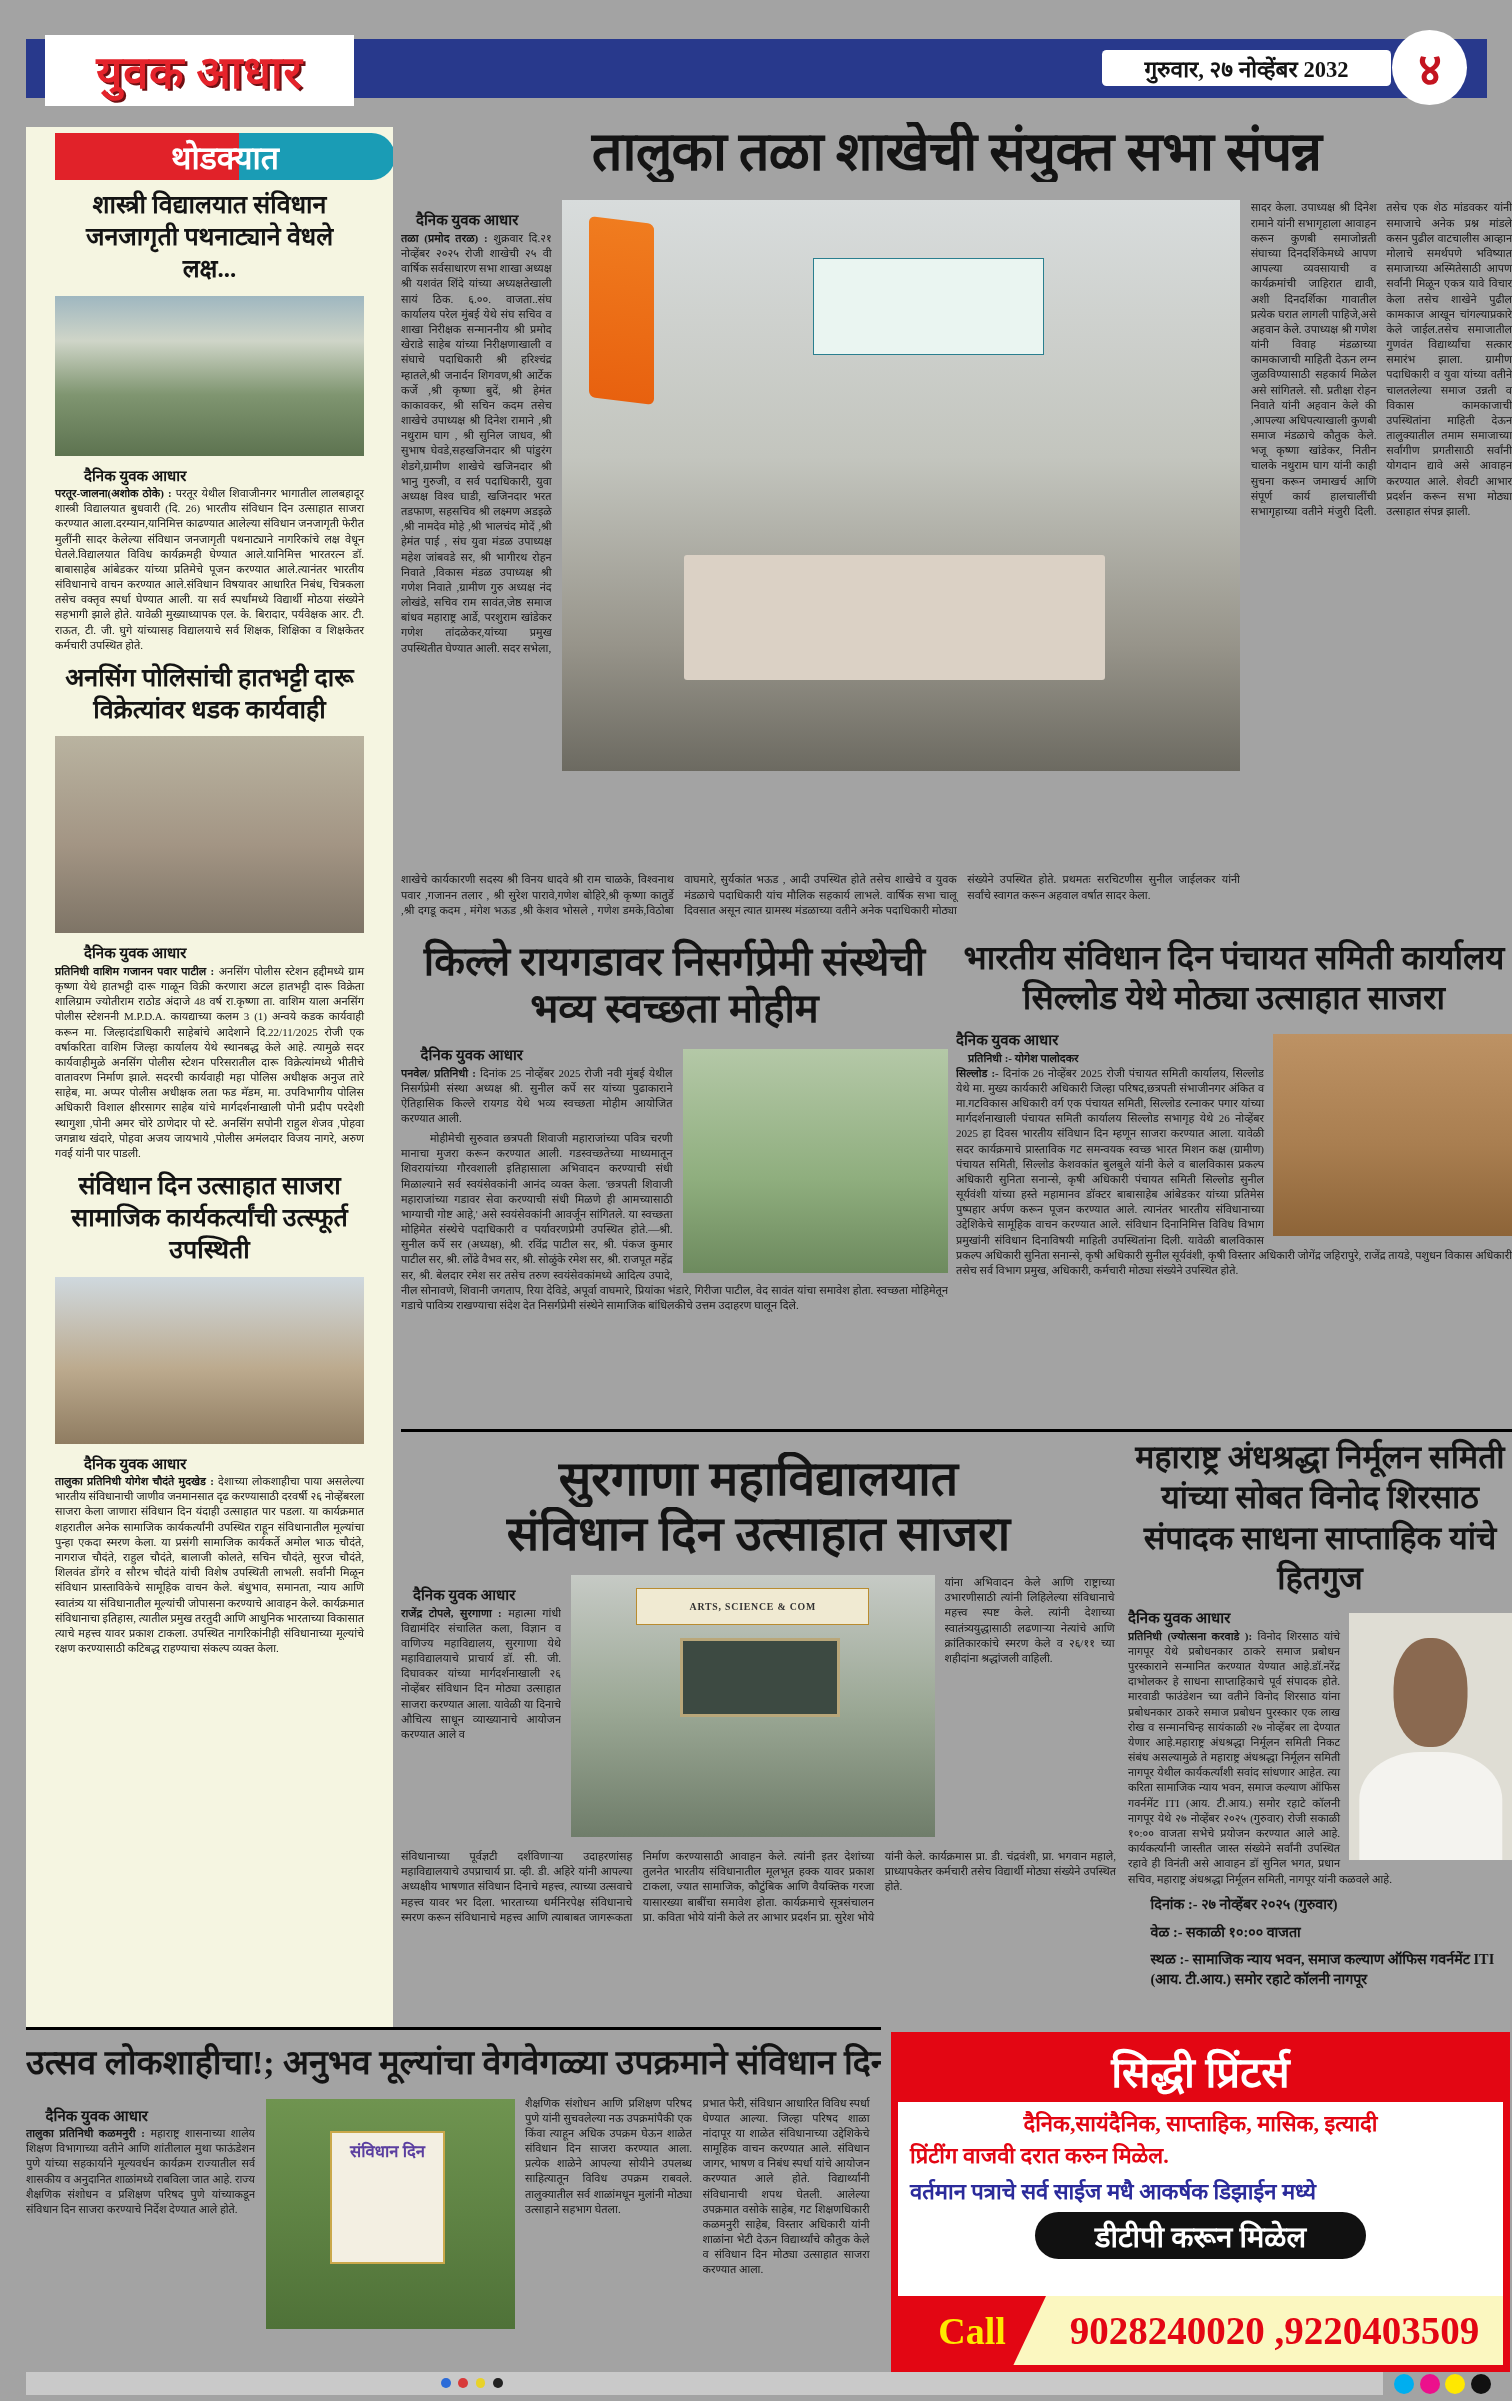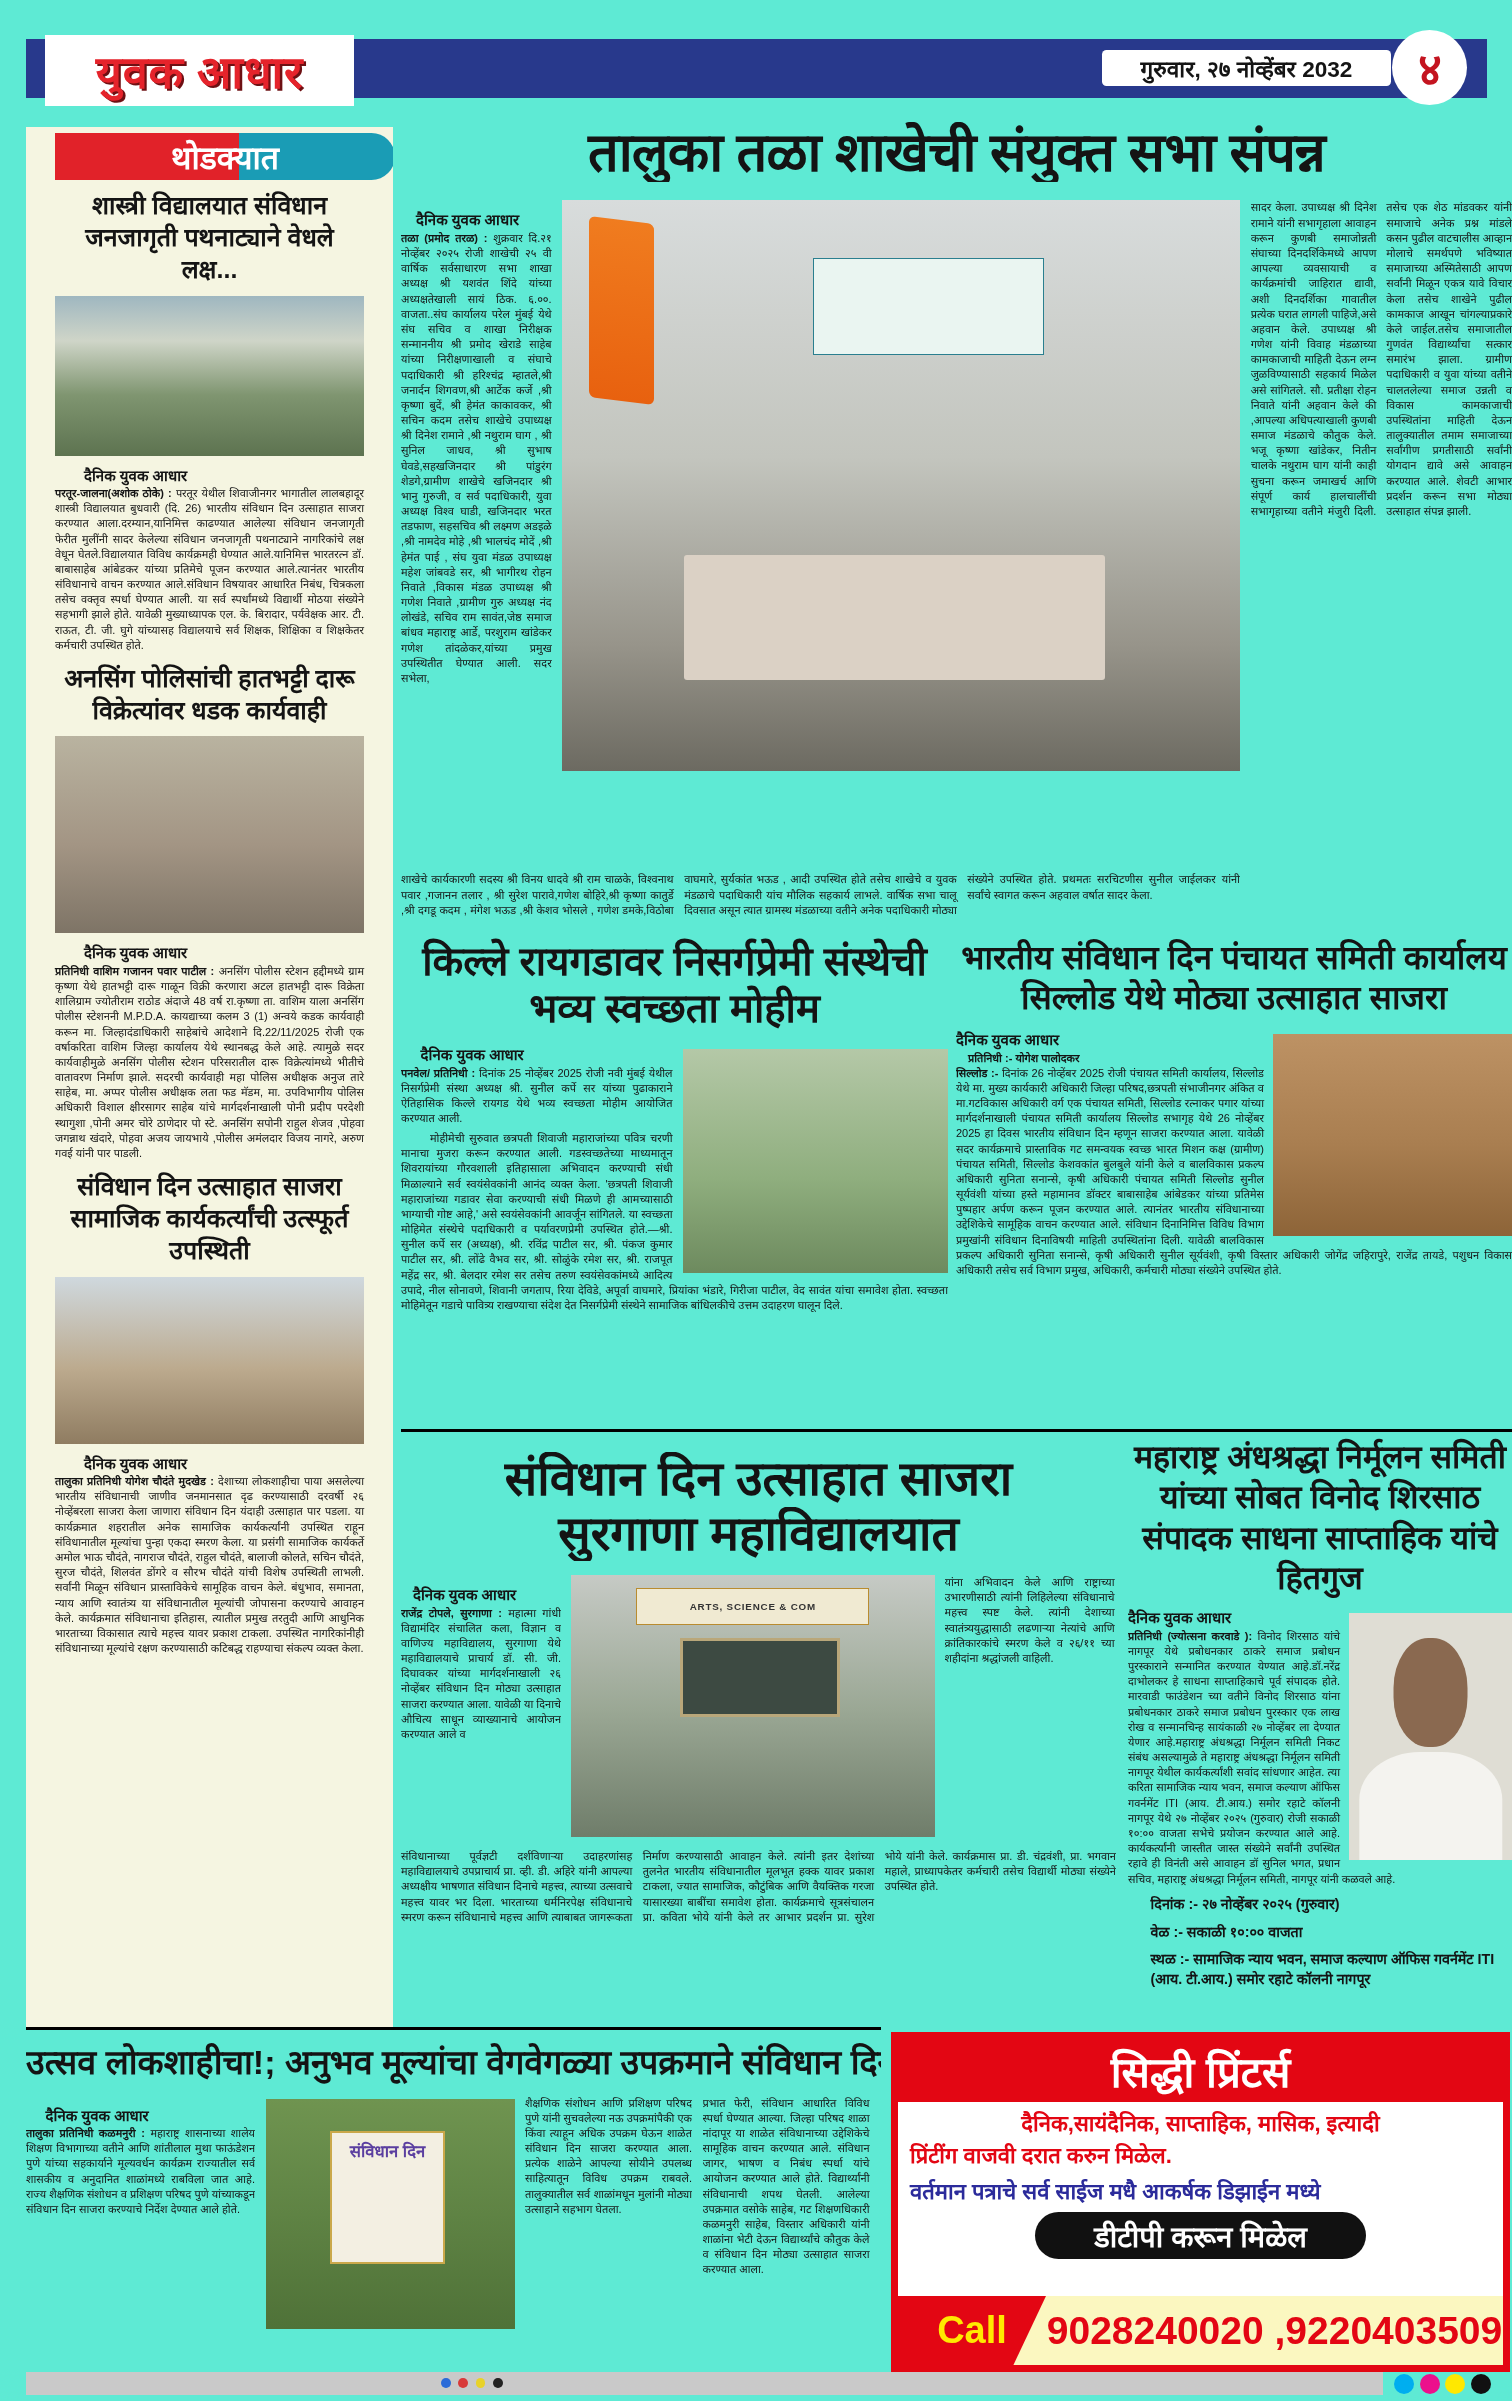--- a/index.html
+++ b/index.html
@@ -1,18 +1,18 @@
 <!DOCTYPE html>
 <html style="font-size:12px"><head>
 <meta charset="utf-8">
 <style>
   * { margin:0; padding:0; box-sizing:border-box; }
   html,body { background:#e8e8e8; }
-  .page { position:relative; width:1512px; height:2401px; margin:0 auto; background:#5eead4;
-          font-family:Liberation Sans, sans-serif; color:#141414; overflow:hidden; }
+  .page { position:relative; width:1512px; height:2401px; margin:0 auto; background:#a3a3a3;
+          font-family:Liberation Serif, serif; color:#141414; overflow:hidden; }
 
   
   .topbar { position:absolute; left:26px; top:39px; width:1461px; height:59px; background:#28398c; }
   .logo-box { position:absolute; left:19px; top:-4.5px; width:309px; height:71px; background:#fff;
               display:flex; align-items:center; justify-content:center; }
   .logo-text { font-size:45px; font-weight:800; color:#e5232b; text-shadow:2.3px 2.3px 0 #6e1013; letter-spacing:0.8px; white-space:nowrap; }
   .date-pill { position:absolute; right:96px; top:11.3px; width:289px; height:36px; background:#fff; border-radius:4.5px;
                display:flex; align-items:center; justify-content:center; font-size:22.6px; font-weight:700; white-space:nowrap; }
   .page-circle { position:absolute; right:19.6px; top:-9px; width:75px; height:75px; background:#fff; border-radius:50%;
                  display:flex; align-items:center; justify-content:center; font-size:45px; font-weight:800; color:#c41420; }
@@ -189,22 +189,22 @@
       <div class="photo sillod-photo ph-office"></div>
       <p class="brand" style="padding-left:0;">दैनिक युवक आधार</p>
       <p class="body-text" style="font-weight:800;margin-left:12px;">प्रतिनिधी :- योगेश पालोदकर</p>
       <p class="body-text"><span class="dl">सिल्लोड :-</span> <span>दिनांक 26 नोव्हेंबर 2025 रोजी पंचायत समिती कार्यालय, सिल्लोड येथे मा. मुख्य कार्यकारी अधिकारी जिल्हा परिषद,छत्रपती संभाजीनगर अंकित व मा.गटविकास अधिकारी वर्ग एक पंचायत समिती, सिल्लोड रत्नाकर पगार यांच्या मार्गदर्शनाखाली पंचायत समिती कार्यालय सिल्लोड सभागृह येथे 26 नोव्हेंबर 2025 हा दिवस भारतीय संविधान दिन म्हणून साजरा करण्यात आला. यावेळी सदर कार्यक्रमाचे प्रास्ताविक गट समन्वयक स्वच्छ भारत मिशन कक्ष (ग्रामीण) पंचायत समिती, सिल्लोड केशवकांत बुलबुले यांनी केले व बालविकास प्रकल्प अधिकारी सुनिता सनान्से, कृषी अधिकारी पंचायत समिती सिल्लोड सुनील सूर्यवंशी यांच्या हस्ते महामानव डॉक्टर बाबासाहेब आंबेडकर यांच्या प्रतिमेस पुष्पहार अर्पण करून पूजन करण्यात आले. त्यानंतर भारतीय संविधानाच्या उद्देशिकेचे सामूहिक वाचन करण्यात आले. संविधान दिनानिमित्त विविध विभाग प्रमुखांनी संविधान दिनाविषयी माहिती उपस्थितांना दिली. यावेळी बालविकास प्रकल्प अधिकारी सुनिता सनान्से, कृषी अधिकारी सुनील सूर्यवंशी, कृषी विस्तार अधिकारी जोगेंद्र जहिरापुरे, राजेंद्र तायडे, पशुधन विकास अधिकारी तसेच सर्व विभाग प्रमुख, अधिकारी, कर्मचारी मोठ्या संख्येने उपस्थित होते.</span></p>
     </div>
   </section>
 
   <div class="mid-rule"></div>
 
   <section class="surgana">
+    <h1 class="surgana-h">सुरगाणा महाविद्यालयात</h1>
     <h1 class="surgana-h">संविधान दिन उत्साहात साजरा</h1>
-    <h1 class="surgana-h">सुरगाणा महाविद्यालयात</h1>
     <div class="surgana-row">
       <div class="surgana-c1">
         <p class="brand" style="padding-left:12px;">दैनिक युवक आधार</p>
         <p class="body-text"><span class="dl">राजेंद्र टोपले, सुरगाणा :</span> <span>महात्मा गांधी विद्यामंदिर संचालित कला, विज्ञान व वाणिज्य महाविद्यालय, सुरगाणा येथे महाविद्यालयाचे प्राचार्य डॉ. सी. जी. दिघावकर यांच्या मार्गदर्शनाखाली २६ नोव्हेंबर संविधान दिन मोठ्या उत्साहात साजरा करण्यात आला. यावेळी या दिनाचे औचित्य साधून व्याख्यानाचे आयोजन करण्यात आले व</span></p>
       </div>
       <div class="photo surgana-photo ph-college">
         <div class="college-banner">ARTS, SCIENCE &amp; COM</div>
         <div class="blackboard"></div>
       </div>
       <div class="surgana-c3 body-text">यांना अभिवादन केले आणि राष्ट्राच्या उभारणीसाठी त्यांनी लिहिलेल्या संविधानाचे महत्त्व स्पष्ट केले. त्यांनी देशाच्या स्वातंत्र्ययुद्धासाठी लढणाऱ्या नेत्यांचे आणि क्रांतिकारकांचे स्मरण केले व २६/११ च्या शहीदांना श्रद्धांजली वाहिली.</div>

